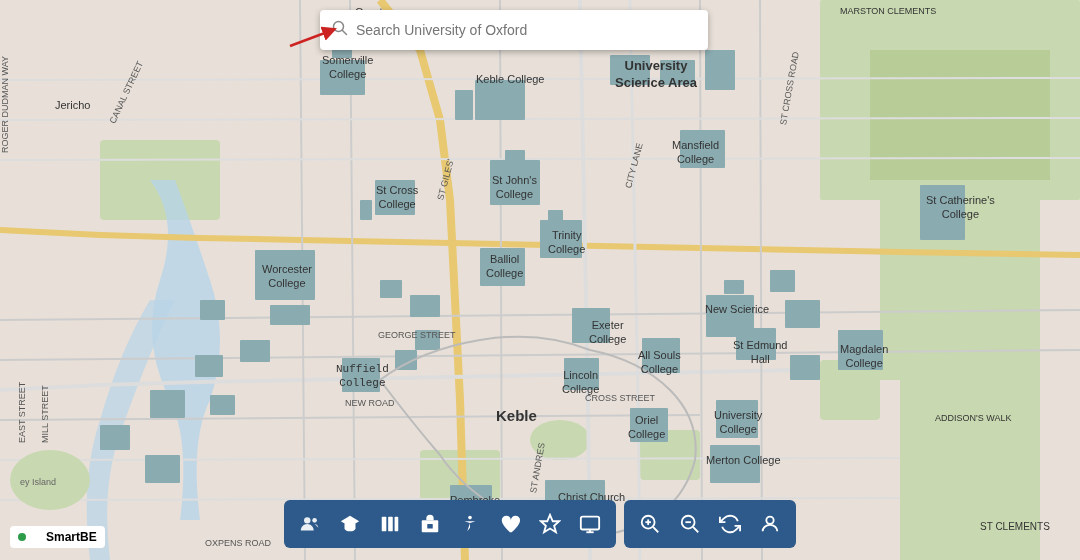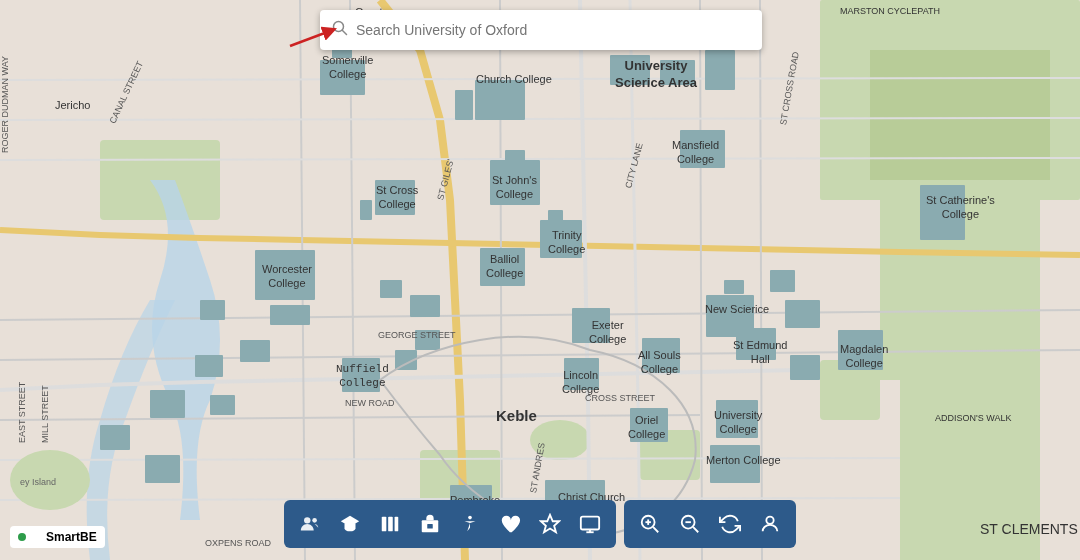--- a/index.html
+++ b/index.html
@@ -18,21 +18,21 @@
       position: absolute;
       top: 0; left: 0;
       width: 100%; height: 100%;
     }
 
     
     #search-bar {
       position: absolute;
       top: 10px;
       left: 320px;
-      width: 442px;
+      width: 388px;
       height: 40px;
       background: white;
       border-radius: 4px;
       box-shadow: 0 2px 6px rgba(0,0,0,0.3);
       display: flex;
       align-items: center;
       padding: 0 12px;
       gap: 8px;
       z-index: 100;
     }
@@ -257,45 +257,45 @@
 
     <path d="M380,380 Q420,350 480,340 Q540,330 590,350 Q640,360 670,390 Q700,420 695,460 Q685,500 650,520 Q610,540 570,535 Q530,530 500,510 Q460,485 440,455 Q410,420 380,380Z" stroke="#bbb" stroke-width="2" fill="none"></path>
 
     <ellipse cx="50" cy="480" rx="40" ry="30" fill="#c8d8b0"></ellipse>
     <text x="20" y="485" font-size="9" fill="#666">ey Island</text>
   </svg>
 
   <div class="map-label" style="top:5px;left:355px;">Quarter</div>
   <div class="map-label" style="top:98px;left:55px;">Jericho</div>
   <div class="map-label" style="top:53px;left:322px;">Somerville<br>College</div>
-  <div class="map-label" style="top:72px;left:476px;">Church College</div>
+  <div class="map-label" style="top:72px;left:476px;">Keble College</div>
   <div class="map-label bold" style="top:58px;left:615px;">University<br>Scierice Area</div>
   <div class="map-label" style="top:138px;left:672px;">Mansfield<br>College</div>
-  <div class="map-label" style="top:6px;left:840px;font-size:9px;">MARSTON CYCLEPATH</div>
+  <div class="map-label" style="top:6px;left:840px;font-size:9px;">MARSTON CLEMENTS</div>
   <div class="map-label" style="top:262px;left:262px;">Worcester<br>College</div>
   <div class="map-label" style="top:183px;left:376px;">St Cross<br>College</div>
   <div class="map-label" style="top:173px;left:492px;">St John's<br>College</div>
   <div class="map-label" style="top:193px;left:926px;">St Catherine's<br>College</div>
   <div class="map-label" style="top:252px;left:486px;">Balliol<br>College</div>
   <div class="map-label" style="top:228px;left:548px;">Trinity<br>College</div>
   <div class="map-label" style="top:302px;left:705px;">New Scierice</div>
   <div class="map-label" style="top:318px;left:589px;">Exeter<br>College</div>
   <div class="map-label" style="top:368px;left:562px;">Lincoln<br>College</div>
   <div class="map-label" style="top:348px;left:638px;">All Souls<br>College</div>
   <div class="map-label" style="top:338px;left:733px;">St Edmund<br>Hall</div>
   <div class="map-label" style="top:362px;left:336px;font-family:Liberation Mono, monospace;">Nuffield<br>College</div>
   <div class="map-label" style="top:342px;left:840px;">Magdalen<br>College</div>
   <div class="map-label large" style="top:406px;left:496px;">Keble</div>
   <div class="map-label" style="top:408px;left:714px;">University<br>College</div>
   <div class="map-label" style="top:413px;left:628px;">Oriel<br>College</div>
   <div class="map-label" style="top:453px;left:706px;">Merton College</div>
   <div class="map-label" style="top:493px;left:450px;">Pembroke<br>College</div>
   <div class="map-label" style="top:490px;left:558px;">Christ Church</div>
   <div class="map-label" style="top:413px;left:935px;font-size:9px;">ADDISON'S WALK</div>
-  <div class="map-label" style="top:520px;left:980px;font-size:14px;">ST CLEMENTS</div>
+  <div class="map-label" style="top:520px;left:980px;font-size:10px;">ST CLEMENTS</div>
 
   <div class="road-label" style="top:148px;left:5px;transform:rotate(-90deg);transform-origin:left center;">ROGER DUDMAN WAY</div>
   <div class="road-label" style="top:118px;left:112px;transform:rotate(-65deg);transform-origin:left center;">CANAL STREET</div>
   <div class="road-label" style="top:195px;left:440px;transform:rotate(-75deg);transform-origin:left center;">ST GILES'</div>
   <div class="road-label" style="top:330px;left:378px;">GEORGE STREET</div>
   <div class="road-label" style="top:398px;left:345px;">NEW ROAD</div>
   <div class="road-label" style="top:438px;left:22px;transform:rotate(-90deg);transform-origin:left center;">EAST STREET</div>
   <div class="road-label" style="top:438px;left:45px;transform:rotate(-90deg);transform-origin:left center;">MILL STREET</div>
   <div class="road-label" style="top:538px;left:205px;">OXPENS ROAD</div>
   <div class="road-label" style="top:393px;left:585px;">CROSS STREET</div>

